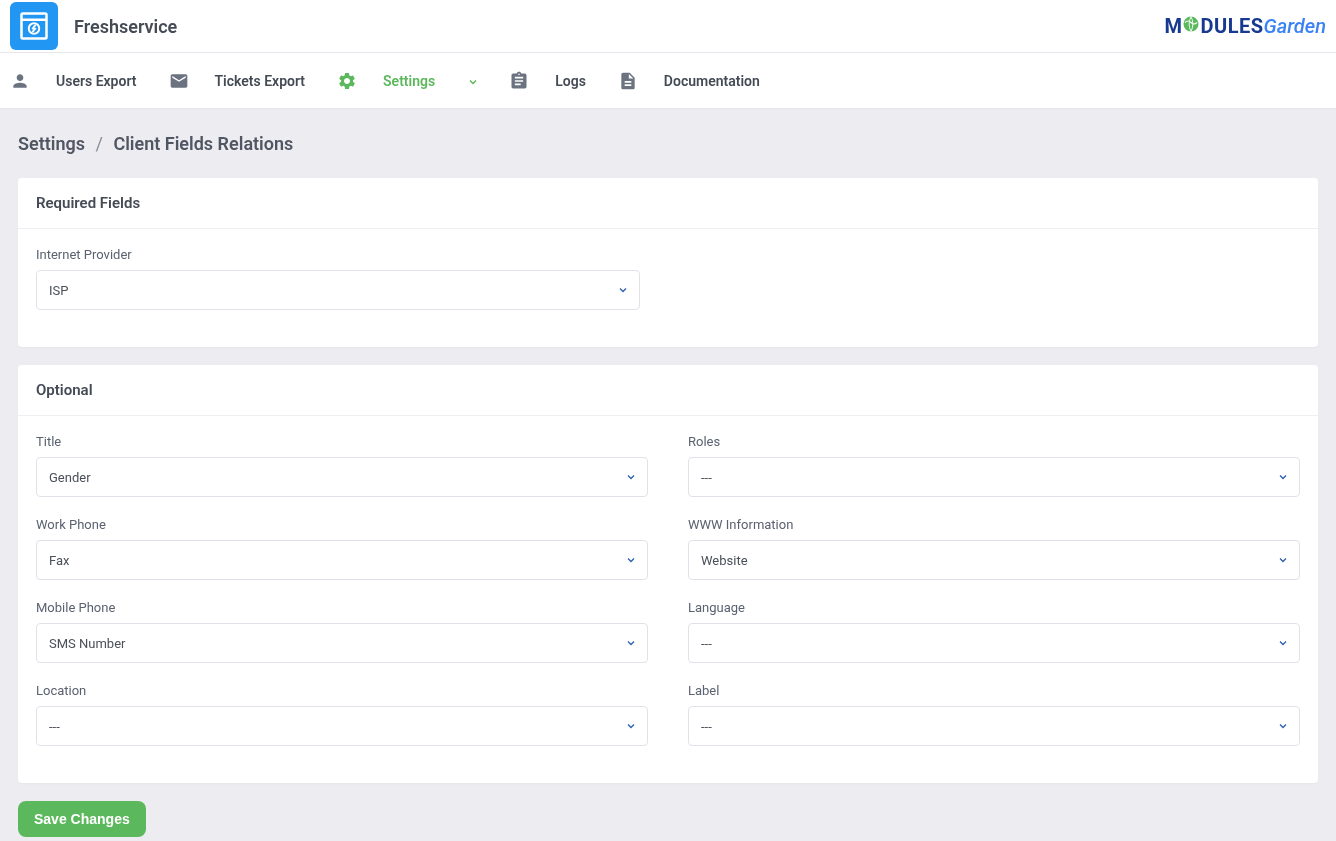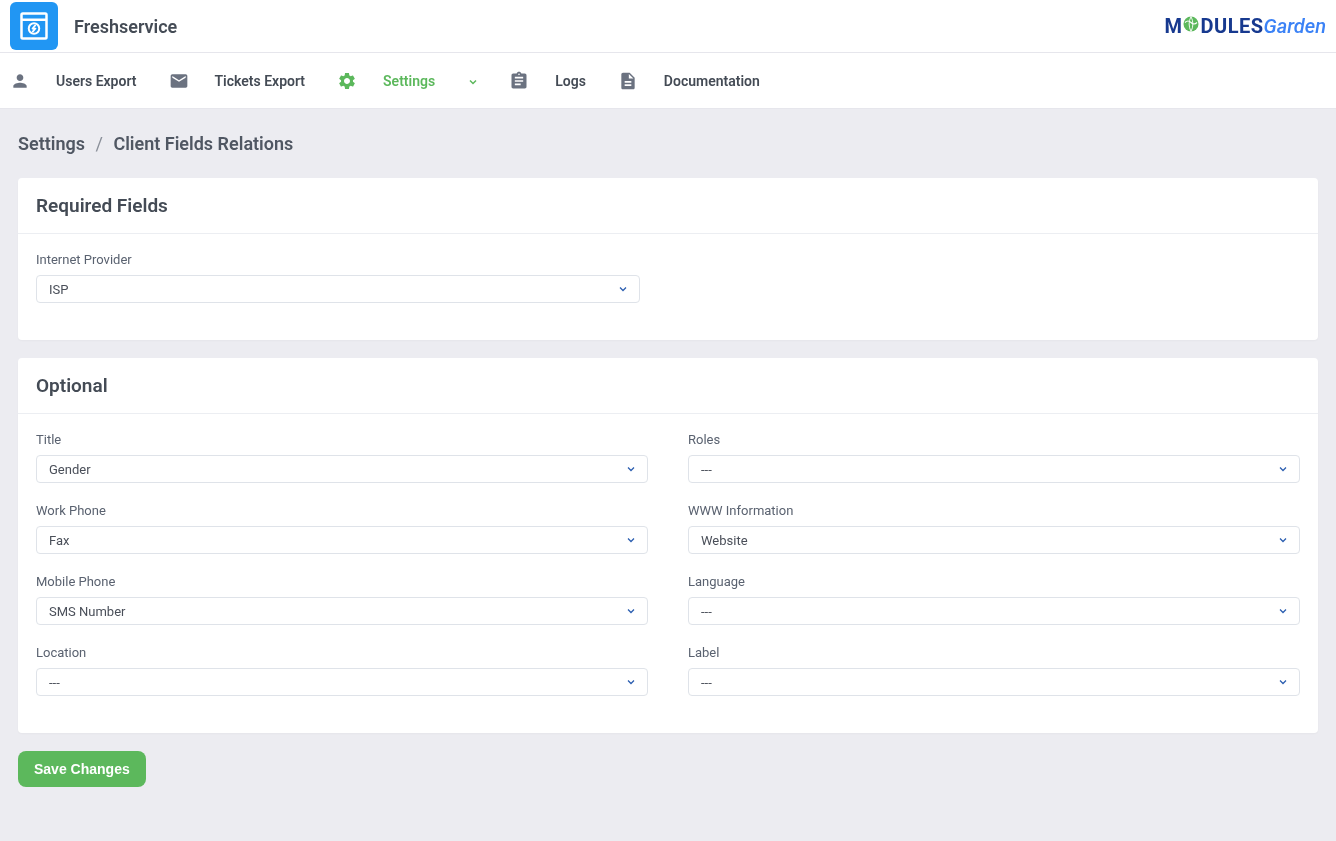--- a/index.html
+++ b/index.html
@@ -51,35 +51,35 @@
   .breadcrumb .sep { color: #8a8f99; margin: 0 6px; font-weight: 400;}
   .card {
     background: #fff;
     border-radius: 4px;
     margin-bottom: 18px;
     box-shadow: 0 1px 2px rgba(0,0,0,0.03);
   }
   .card-header {
     padding: 16px 18px;
     border-bottom: 1px solid #eceef2;
-    font-size: 19px; font-weight: 600; color: #444b55;
+    font-size: 15px; font-weight: 600; color: #444b55;
   }
   .card-body { padding: 18px 18px 37px; }
   .form-row { display: flex; gap: 40px; }
   .form-col { flex: 1; min-width: 0; }
   .form-group { margin-bottom: 20px; }
   .form-group:last-child { margin-bottom: 0; }
   .form-label { font-size: 13px; color: #5a6270; display:block; margin-bottom: 8px; }
   .select {
     position: relative;
     width: 100%;
     border: 1px solid #dfe3e9;
     border-radius: 4px;
     background: #fff;
-    height: 28px;
+    height: 40px;
     display: flex; align-items: center;
     padding: 0 12px;
     font-size: 13px; color: #4a4f59;
     cursor: pointer;
   }
   .select .select-caret {
     position: absolute; right: 10px; top: 50%; transform: translateY(-50%);
   }
   .half-width { max-width: 604px; }
   .save-btn {

